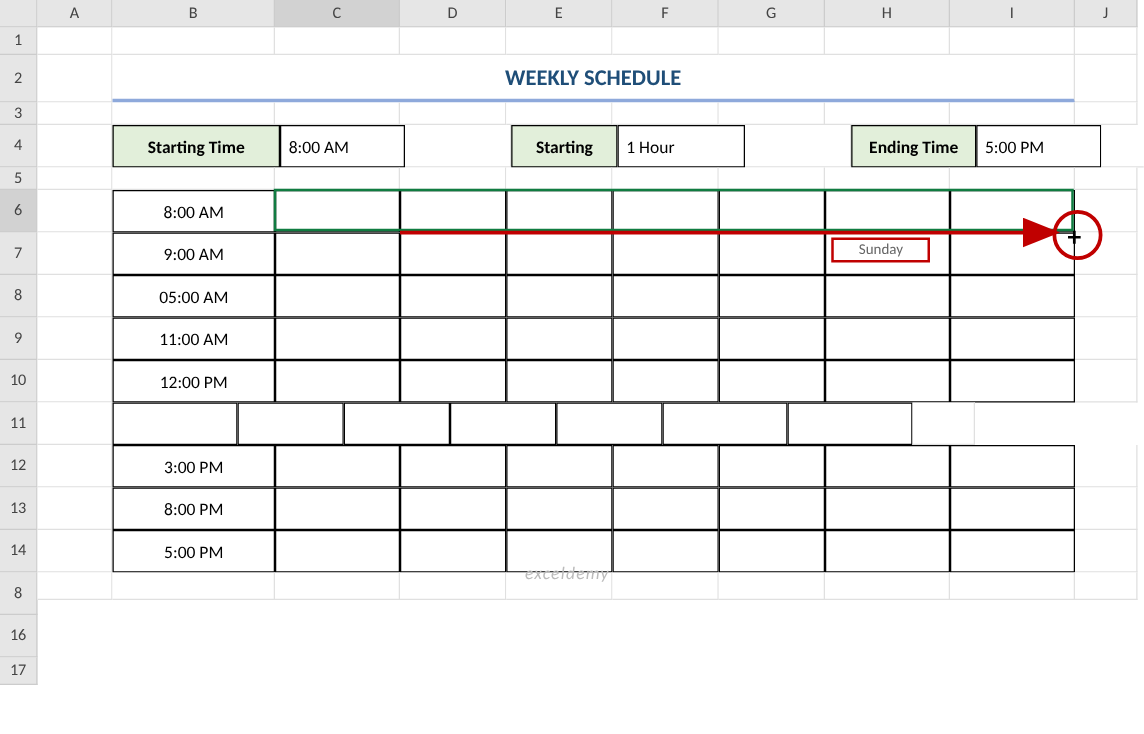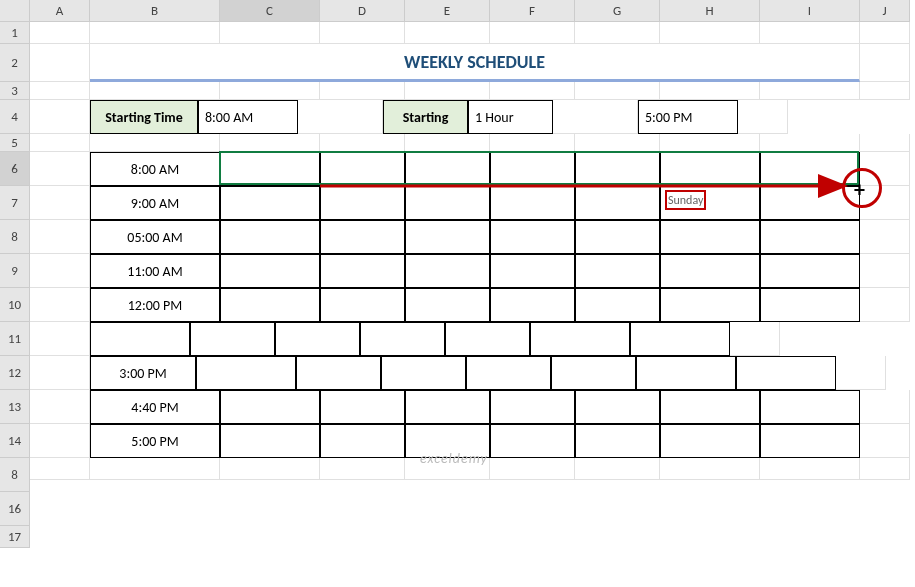--- a/index.html
+++ b/index.html
@@ -115,21 +115,21 @@
     .arrow-svg {
       position: absolute;
       pointer-events: none;
     }
     .tooltip-box {
       position: absolute;
       border: 2px solid #c00000;
       background: #fff;
       font-size: 12px;
       color: #666;
-      padding: 1px 1px;
+      padding: 1px 20px;
     }
     .fill-cursor {
       position: absolute;
       font-size: 22px;
       font-weight: bold;
       color: #000;
     }
     .circle-anno {
       position: absolute;
       width: 40px; height: 40px;
@@ -206,26 +206,27 @@
         <div class="cell" style="width: 85px; height: 18px;"></div>
         <div class="cell" style="width: 85px; height: 18px;"></div>
         <div class="cell" style="width: 85px; height: 18px;"></div>
         <div class="cell" style="width: 85px; height: 18px;"></div>
         <div class="cell" style="width: 100px; height: 18px;"></div>
         <div class="cell" style="width: 100px; height: 18px;"></div>
         <div class="cell" style="width: 50px; height: 18px;"></div>
       </div>
       <div class="row">
         <div class="cell" style="width: 60px; height: 34px;"></div>
-        <div class="cell label-cell" style="width: 108px; height: 34px;">Starting Time</div>
+        <div class="cell label-cell" style="width: 134px; height: 34px;">Starting Time</div>
         <div class="cell value-cell" style="width: 100px; height: 34px;">8:00 AM</div>
         <div class="cell" style="width: 85px; height: 34px;"></div>
         <div class="cell label-cell" style="width: 85px; height: 34px;">Starting</div>
-        <div class="cell value-cell" style="width: 85px; height: 34px;">1 Hour</div>
+        <div class="cell value-cell" style="width: 102px; height: 34px;">1 Hour</div>
         <div class="cell" style="width: 85px; height: 34px;"></div>
+        <div class="cell label-cell" style="width: 100px; height: 34px;">Ending Time</div>
         <div class="cell value-cell" style="width: 100px; height: 34px;">5:00 PM</div>
         <div class="cell" style="width: 50px; height: 34px;"></div>
       </div>
       <div class="row">
         <div class="cell" style="width: 60px; height: 18px;"></div>
         <div class="cell" style="width: 130px; height: 18px;"></div>
         <div class="cell" style="width: 100px; height: 18px;"></div>
         <div class="cell" style="width: 85px; height: 18px;"></div>
         <div class="cell" style="width: 85px; height: 18px;"></div>
         <div class="cell" style="width: 85px; height: 18px;"></div>
@@ -300,33 +301,33 @@
         <div class="cell grid-cell" style="width: 85px; height: 34px;"></div>
         <div class="cell grid-cell" style="width: 85px; height: 34px;"></div>
         <div class="cell grid-cell" style="width: 85px; height: 34px;"></div>
         <div class="cell grid-cell" style="width: 85px; height: 34px;"></div>
         <div class="cell grid-cell" style="width: 100px; height: 34px;"></div>
         <div class="cell grid-cell" style="width: 100px; height: 34px;"></div>
         <div class="cell" style="width: 50px; height: 34px;"></div>
       </div>
       <div class="row">
         <div class="cell" style="width: 60px; height: 34px;"></div>
-        <div class="cell time-cell" style="width: 106px; height: 34px;">3:00 PM</div>
-        <div class="cell grid-cell" style="width: 100px; height: 34px;"></div>
-        <div class="cell grid-cell" style="width: 85px; height: 34px;"></div>
-        <div class="cell grid-cell" style="width: 85px; height: 34px;"></div>
-        <div class="cell grid-cell" style="width: 85px; height: 34px;"></div>
-        <div class="cell grid-cell" style="width: 85px; height: 34px;"></div>
-        <div class="cell grid-cell" style="width: 100px; height: 34px;"></div>
-        <div class="cell grid-cell" style="width: 100px; height: 34px;"></div>
-        <div class="cell" style="width: 50px; height: 34px;"></div>
-      </div>
-      <div class="row">
-        <div class="cell" style="width: 60px; height: 34px;"></div>
-        <div class="cell time-cell" style="width: 130px; height: 34px;">4:40 PM</div>
+        <div class="cell time-cell" style="width: 130px; height: 34px;">3:00 PM</div>
+        <div class="cell grid-cell" style="width: 100px; height: 34px;"></div>
+        <div class="cell grid-cell" style="width: 85px; height: 34px;"></div>
+        <div class="cell grid-cell" style="width: 85px; height: 34px;"></div>
+        <div class="cell grid-cell" style="width: 85px; height: 34px;"></div>
+        <div class="cell grid-cell" style="width: 85px; height: 34px;"></div>
+        <div class="cell grid-cell" style="width: 100px; height: 34px;"></div>
+        <div class="cell grid-cell" style="width: 100px; height: 34px;"></div>
+        <div class="cell" style="width: 50px; height: 34px;"></div>
+      </div>
+      <div class="row">
+        <div class="cell" style="width: 60px; height: 34px;"></div>
+        <div class="cell time-cell" style="width: 130px; height: 34px;">8:00 PM</div>
         <div class="cell grid-cell" style="width: 100px; height: 34px;"></div>
         <div class="cell grid-cell" style="width: 85px; height: 34px;"></div>
         <div class="cell grid-cell" style="width: 85px; height: 34px;"></div>
         <div class="cell grid-cell" style="width: 85px; height: 34px;"></div>
         <div class="cell grid-cell" style="width: 85px; height: 34px;"></div>
         <div class="cell grid-cell" style="width: 100px; height: 34px;"></div>
         <div class="cell grid-cell" style="width: 100px; height: 34px;"></div>
         <div class="cell" style="width: 50px; height: 34px;"></div>
       </div>
       <div class="row">

